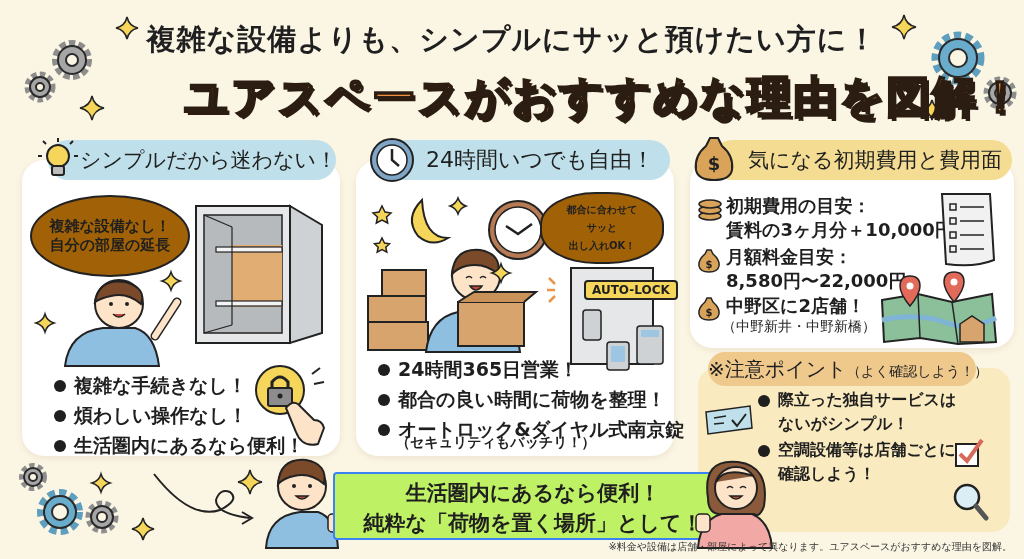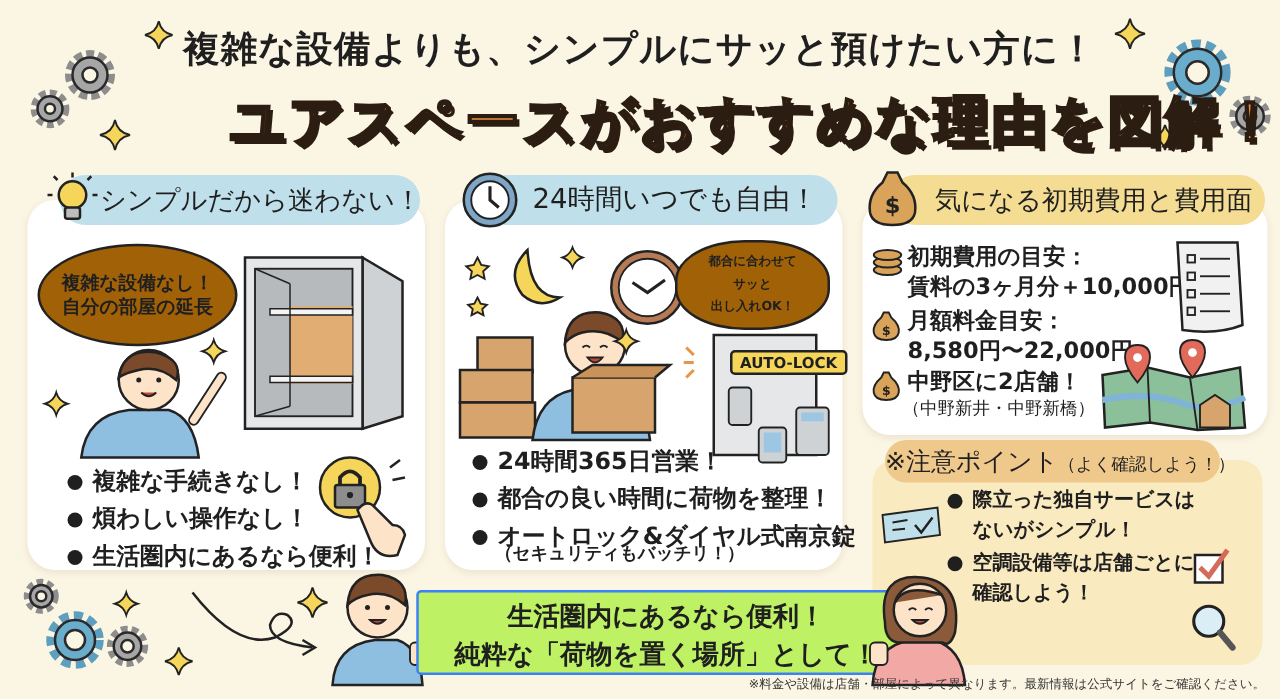--- a/index.html
+++ b/index.html
@@ -372,13 +372,13 @@
 <svg class="abs" style="left:694px;top:458px" width="80" height="90">
   <path d="M4 90 Q6 58 36 54 L52 54 Q76 60 78 90Z" fill="#f2a8a4" stroke="#222" stroke-width="2"></path>
   <path d="M14 40 Q8 0 44 4 Q76 8 70 48 Q66 60 60 56 L24 56 Q14 54 14 40Z" fill="#8a5a3a" stroke="#222" stroke-width="2"></path>
   <circle cx="42" cy="30" r="21" fill="#fde3c8" stroke="#222" stroke-width="2"></circle>
   <path d="M22 24 Q30 8 60 18" fill="#8a5a3a" stroke="#222" stroke-width="2"></path>
   <path d="M33 30 q3-3 6 0 M46 30 q3-3 6 0" fill="none" stroke="#222" stroke-width="1.5"></path>
   <path d="M36 38 Q42 44 48 38Z" fill="#c04a3a" stroke="#222" stroke-width="1.5"></path>
   <rect x="2" y="56" width="14" height="18" rx="4" fill="#fde3c8" stroke="#222" stroke-width="1.5"></rect>
 </svg>
 
-<div class="footnote">※料金や設備は店舗・部屋によって異なります。最新情報は公式サイトをご確認ください。</div>
+<div class="footnote">※料金や設備は店舗・部屋によって異なります。ユアスペースがおすすめな理由を図解。</div>
 
 </body></html>

